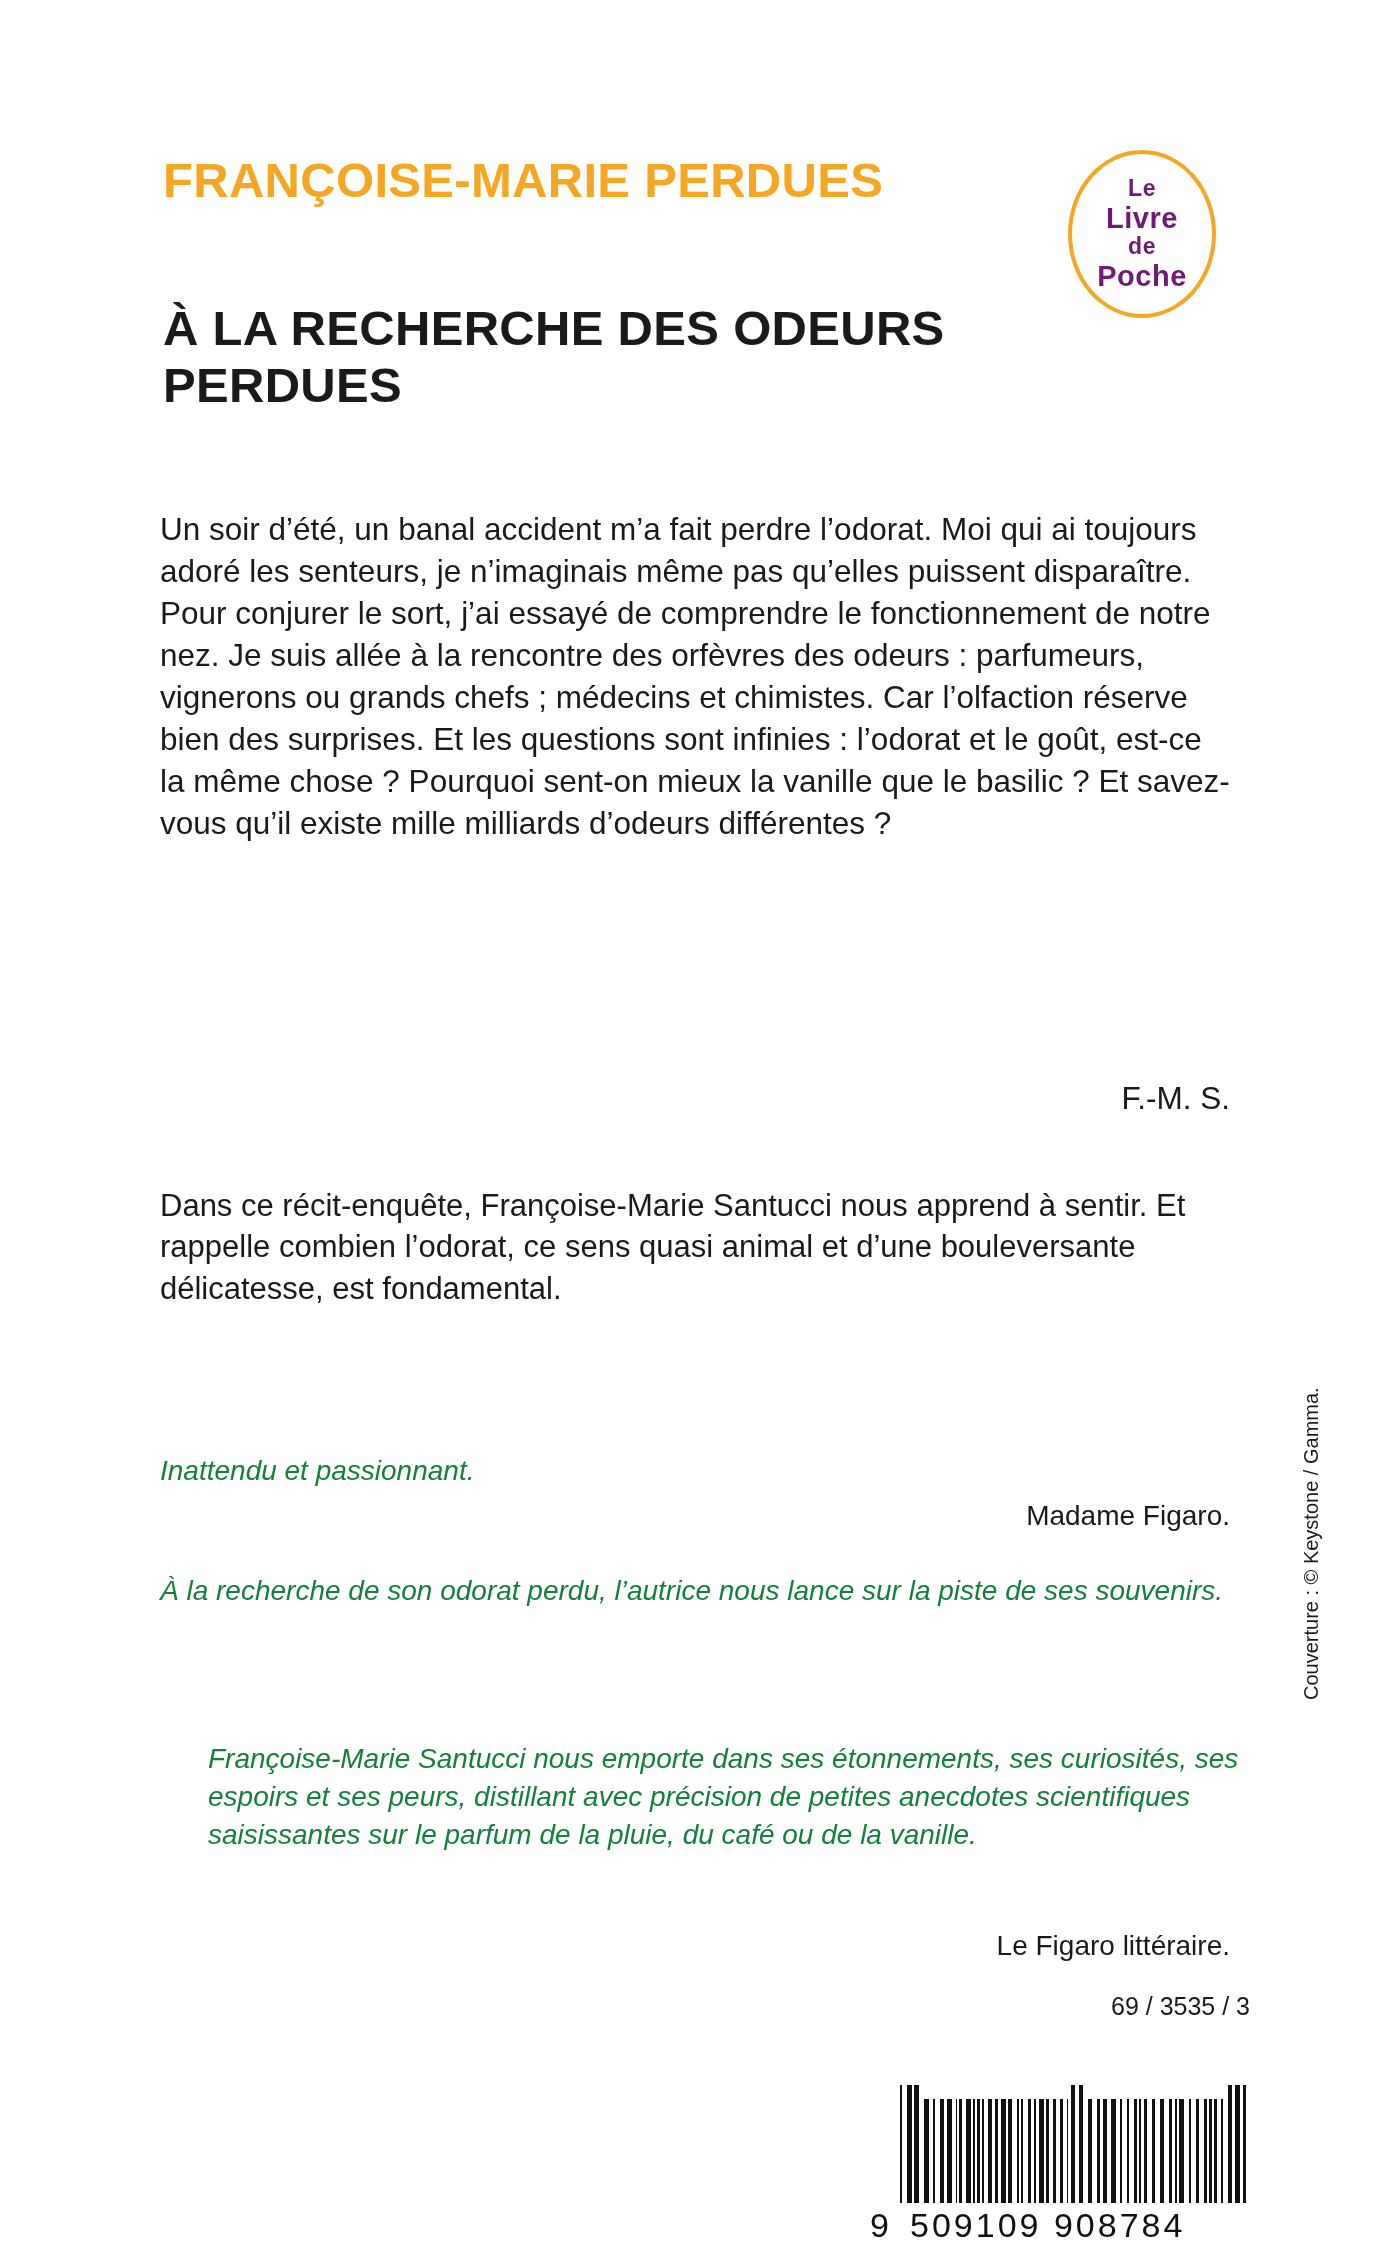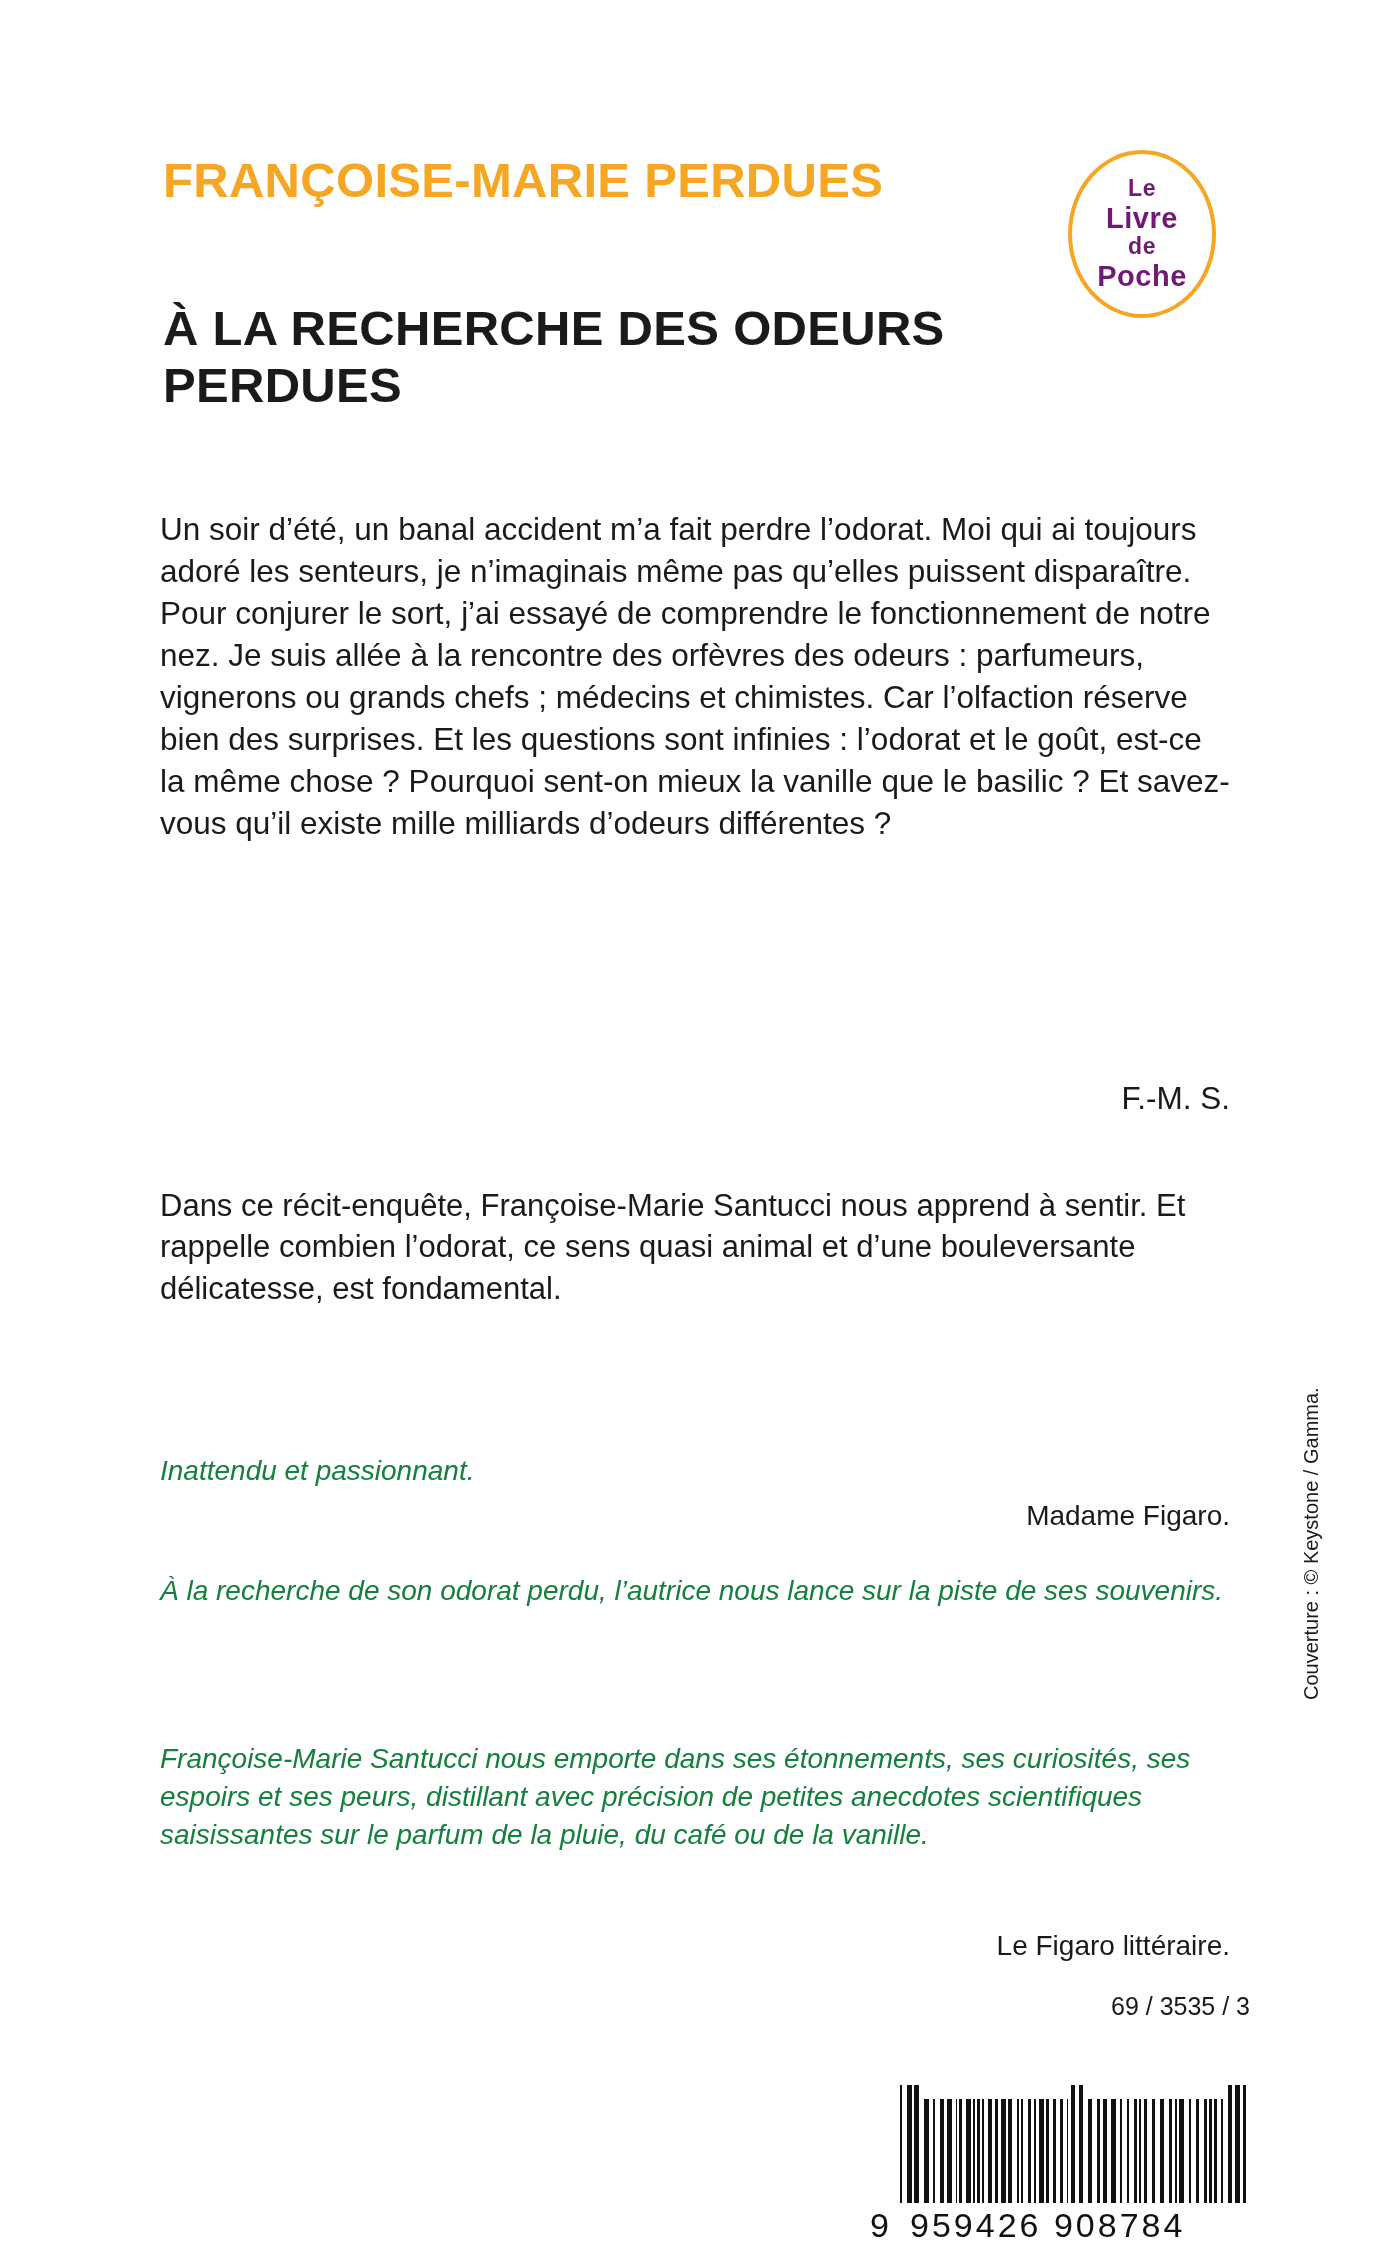--- a/index.html
+++ b/index.html
@@ -120,21 +120,21 @@
     width: 1070px;
     text-align: right;
     font-size: 28px;
     color: #1a1a1a;
     font-style: normal;
   }
   #quote1      { top: 1452px; }
   #quote1src   { top: 1500px; }
   #quote2      { top: 1572px; }
   #quote2src   { top: 1658px; }
-  #quote3      { top: 1740px; }
+  #quote3      { top: 1740px; margin-left: 48px; }
   #quote3src   { top: 1930px; }
 
   
   .codes {
     position: absolute;
     top: 1990px;
     left: 160px;
     width: 1090px;
     text-align: right;
     font-size: 25px;
@@ -333,17 +333,17 @@
         <i class="short" style="width: 5px; background: transparent;"></i>
         <i style="width: 4px;"></i>
         <i style="width: 3px; background: transparent;"></i>
         <i style="width: 5px;"></i>
         <i style="width: 3px; background: transparent;"></i>
         <i style="width: 3px;"></i>
         <i style="width: 4px; background: transparent;"></i>
       </div>
     <div class="barcode-digits">
       <span class="lead">9</span>
-      <span class="main">959426 908784</span>
+      <span class="main">509109 908784</span>
     </div>
   </div>
 
 </div>
 
 </body></html>

